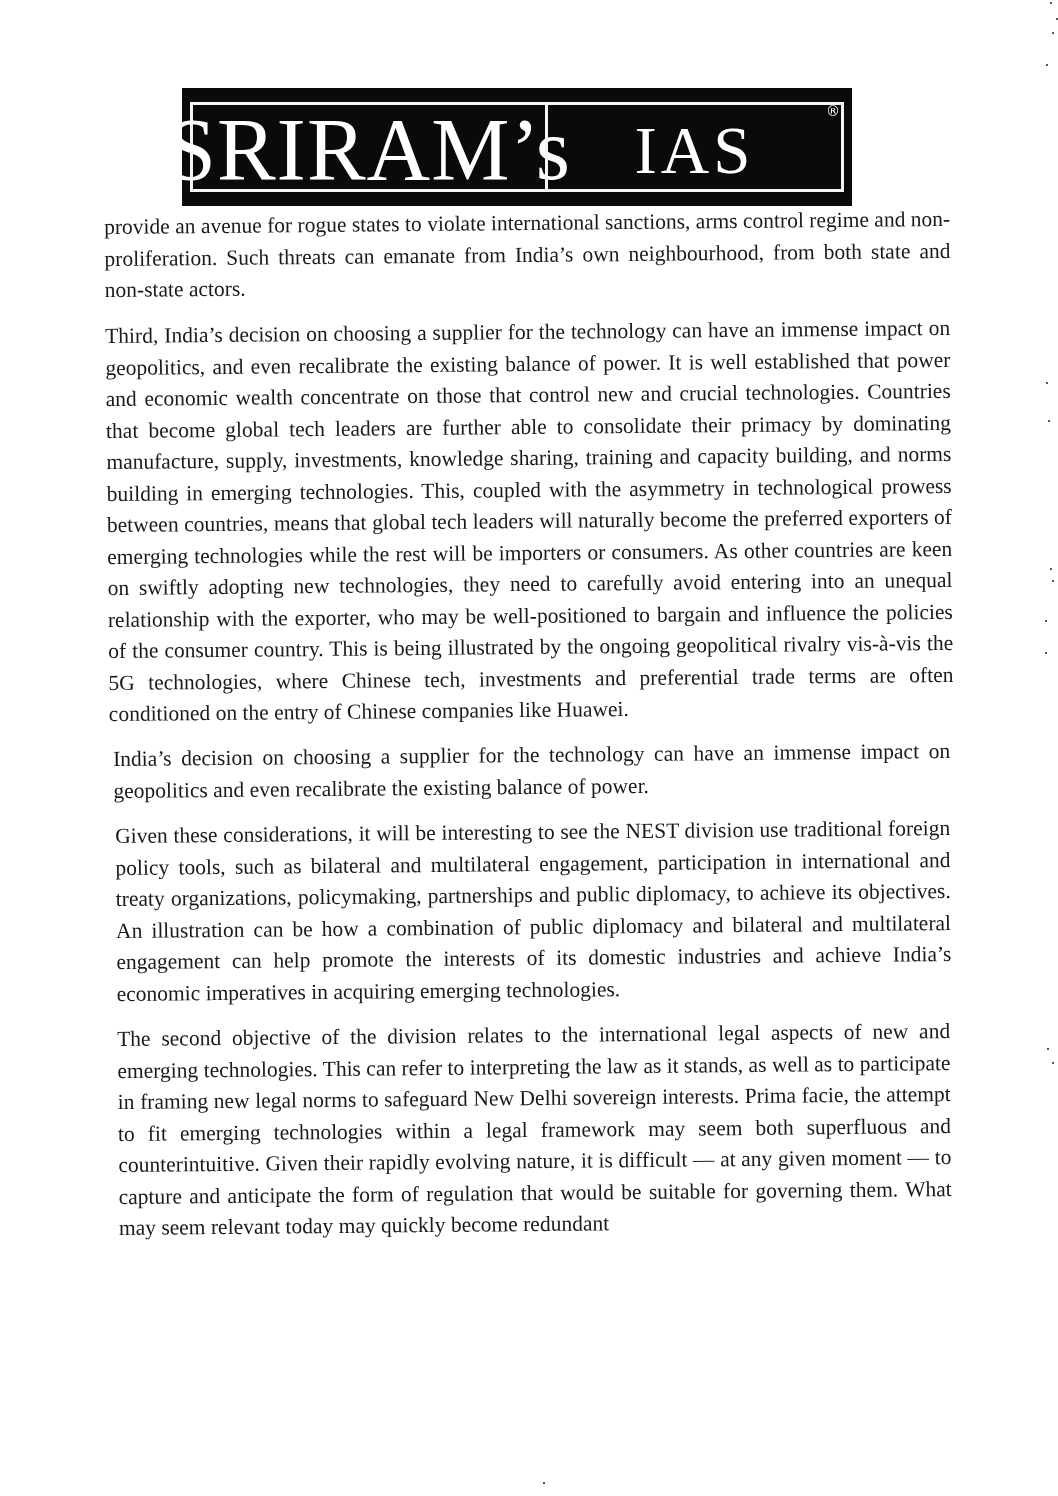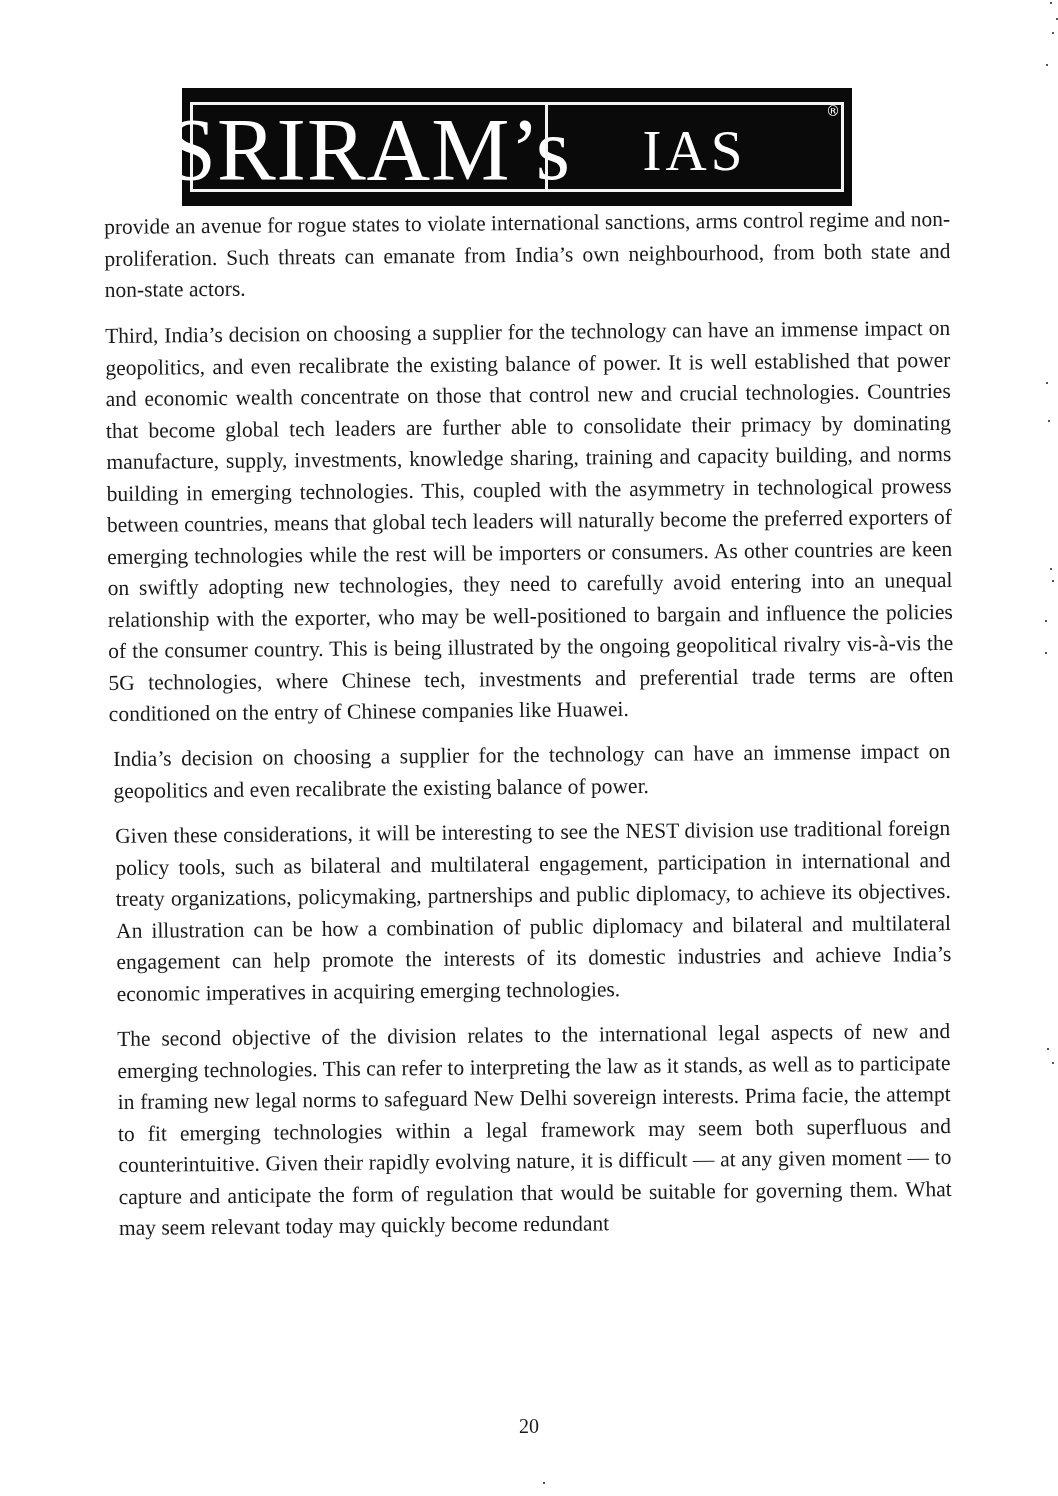--- a/index.html
+++ b/index.html
@@ -60,21 +60,21 @@
     background: #f4f4f4;
   }
   .logo-right {
     flex: 1 1 auto;
     height: 100%;
     display: flex;
     align-items: center;
     justify-content: center;
     color: #ffffff;
     font-family: "Liberation Serif", "DejaVu Serif", serif;
-    font-size: 57px;
+    font-size: 67px;
     letter-spacing: 4px;
     line-height: 1;
     padding-top: 6px;
     box-sizing: border-box;
   }
   .logo-reg {
     position: absolute;
     right: 12px;
     top: 16px;
     color: #ffffff;
@@ -136,21 +136,20 @@
   </div>
 
   <div class="content">
     <p class="para p0">provide an avenue for rogue states to violate international sanctions, arms control regime and non-proliferation. Such threats can emanate from India’s own neighbourhood, from both state and non-state actors.</p>
     <p class="para p1">Third, India’s decision on choosing a supplier for the technology can have an immense impact on geopolitics, and even recalibrate the existing balance of power. It is well established that power and economic wealth concentrate on those that control new and crucial technologies. Countries that become global tech leaders are further able to consolidate their primacy by dominating manufacture, supply, investments, knowledge sharing, training and capacity building, and norms building in emerging technologies. This, coupled with the asymmetry in technological prowess between countries, means that global tech leaders will naturally become the preferred exporters of emerging technologies while the rest will be importers or consumers. As other countries are keen on swiftly adopting new technologies, they need to carefully avoid entering into an unequal relationship with the exporter, who may be well-positioned to bargain and influence the policies of the consumer country. This is being illustrated by the ongoing geopolitical rivalry vis-à-vis the 5G technologies, where Chinese tech, investments and preferential trade terms are often conditioned on the entry of Chinese companies like Huawei.</p>
     <p class="para p2">India’s decision on choosing a supplier for the technology can have an immense impact on geopolitics and even recalibrate the existing balance of power.</p>
     <p class="para p3">Given these considerations, it will be interesting to see the NEST division use traditional foreign policy tools, such as bilateral and multilateral engagement, participation in international and treaty organizations, policymaking, partnerships and public diplomacy, to achieve its objectives. An illustration can be how a combination of public diplomacy and bilateral and multilateral engagement can help promote the interests of its domestic industries and achieve India’s economic imperatives in acquiring emerging technologies.</p>
     <p class="para p4">The second objective of the division relates to the international legal aspects of new and emerging technologies. This can refer to interpreting the law as it stands, as well as to participate in framing new legal norms to safeguard New Delhi sovereign interests. Prima facie, the attempt to fit emerging technologies within a legal framework may seem both superfluous and counterintuitive. Given their rapidly evolving nature, it is difficult — at any given moment — to capture and anticipate the form of regulation that would be suitable for governing them. What may seem relevant today may quickly become redundant</p>
   </div>
 
-  <div class="page-number">20</div>
 
   <div class="speck" style="left:1050px; top:2px;"></div>
   <div class="speck" style="left:1056px; top:18px;"></div>
   <div class="speck" style="left:1052px; top:32px;"></div>
   <div class="speck" style="left:1046px; top:64px;"></div>
   <div class="speck" style="left:1046px; top:382px;"></div>
   <div class="speck" style="left:1048px; top:420px;"></div>
   <div class="speck" style="left:1050px; top:568px;"></div>
   <div class="speck" style="left:1052px; top:580px;"></div>
   <div class="speck" style="left:1045px; top:620px;"></div>

